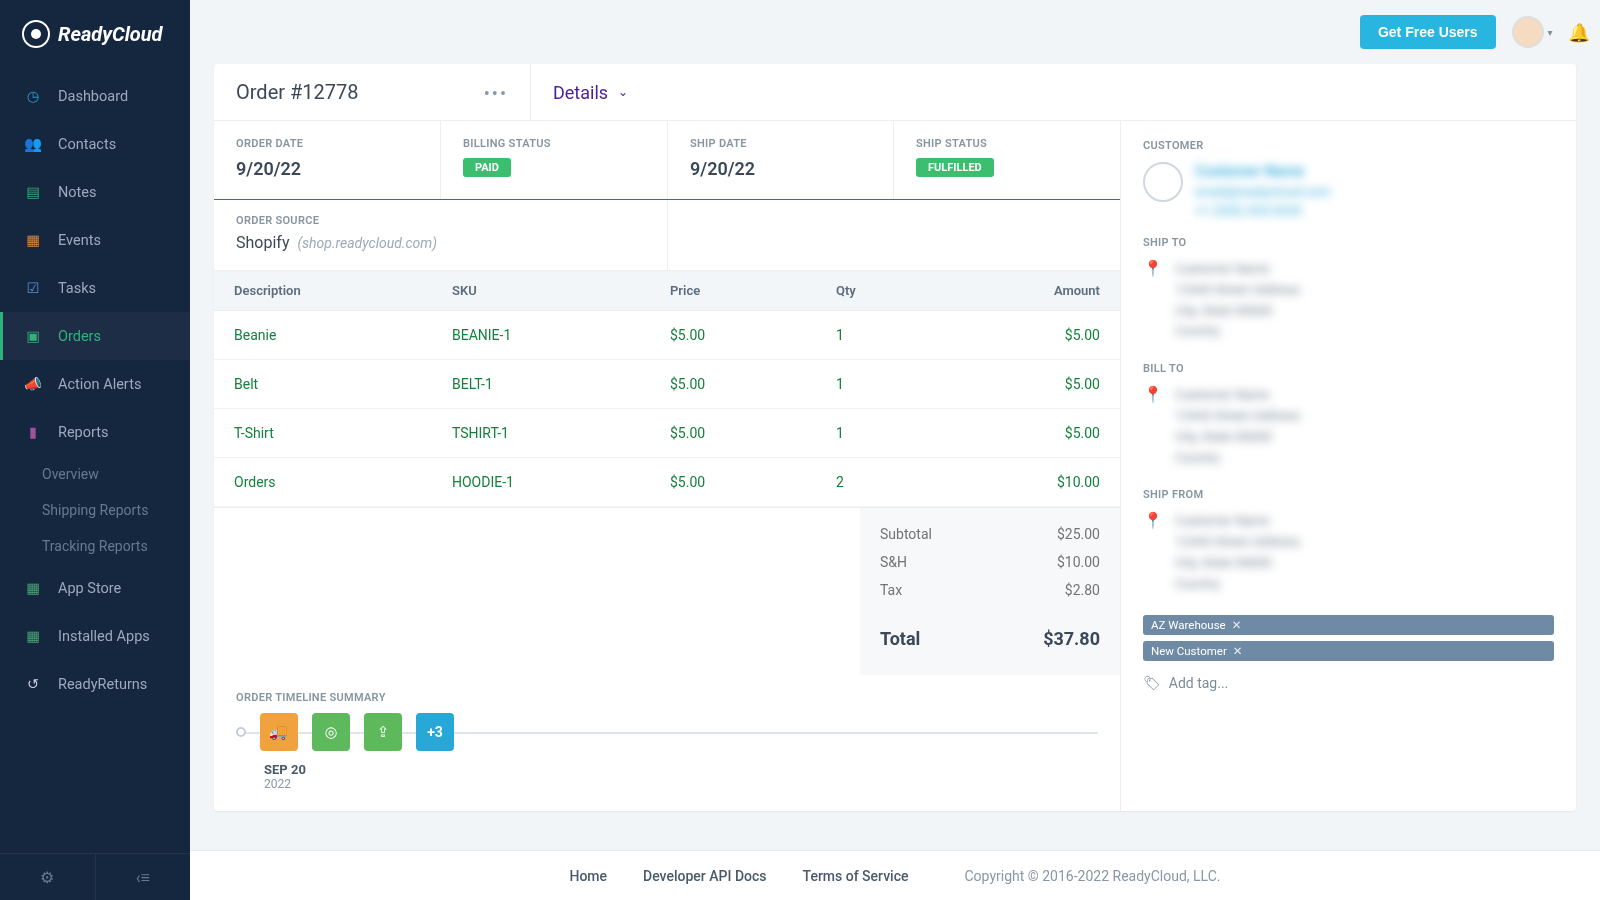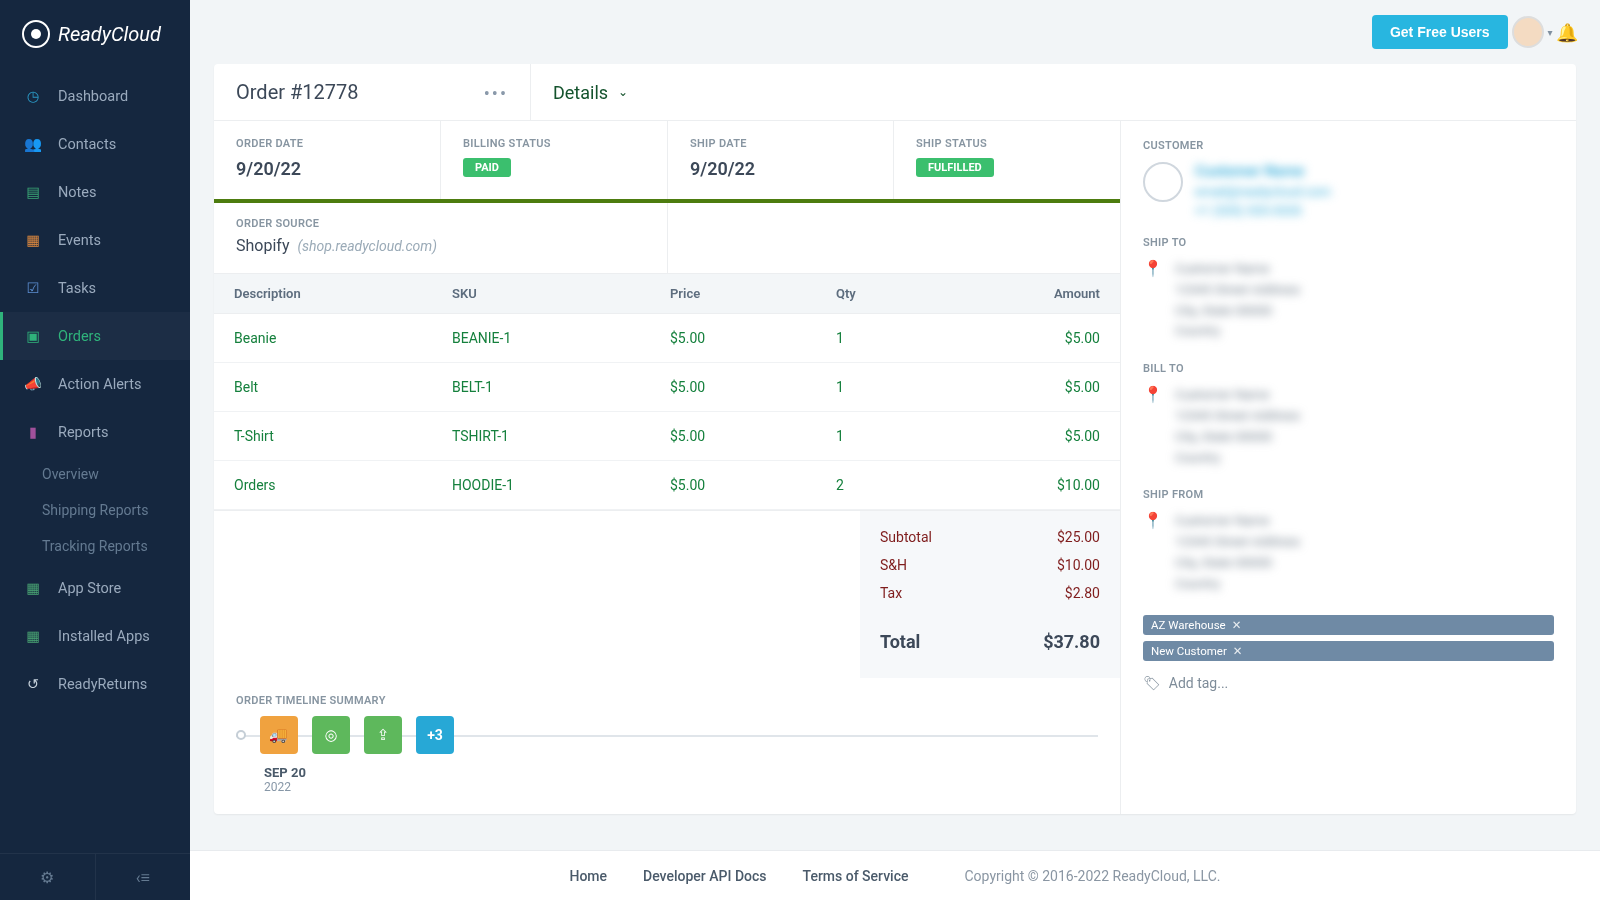--- a/index.html
+++ b/index.html
@@ -1,45 +1,45 @@
 <!DOCTYPE html>
 <html><head>
 <meta charset="utf-8">
 <style>
 * { margin: 0; padding: 0; box-sizing: border-box; }
 body { font-family: -apple-system, BlinkMacSystemFont, "Segoe UI", Roboto, sans-serif; background: #f2f5f7; color: #3c4858; width:1600px; height:900px; overflow:hidden; }
 .app { display:flex; height:900px; }
 .sidebar { width:190px; background:#15273f; color:#a3b1c2; display:flex; flex-direction:column; }
-.logo-row { display:flex; align-items:center; gap:8px; padding:20px 22px 24px 22px; color:#fff; font-weight:400; font-size:20px; font-style:italic;}
+.logo-row { display:flex; align-items:center; gap:8px; padding:20px 22px 24px 22px; color:#fff; font-weight:700; font-size:20px; font-style:italic;}
 .logo-mark { width:28px; height:28px; border:2px solid #fff; border-radius:50%; position:relative; flex-shrink:0;}
 .logo-mark::after{content:""; position:absolute; width:10px; height:10px; background:#fff; border-radius:50%; top:50%; left:50%; transform:translate(-50%,-50%);}
 .nav { flex:1; overflow:auto; }
 .nav-item { display:flex; align-items:center; gap:16px; padding:15px 24px; cursor:pointer; color:#9aaabd; font-size:14.5px;}
 .nav-item.active { border-left:3px solid #2fb37b; background:rgba(255,255,255,0.03); color:#2fb37b; padding-left:21px;}
 .nav-item.active .nav-icon{color:#2fb37b;}
 .nav-icon { width:18px; height:18px; flex-shrink:0; display:flex; align-items:center; justify-content:center; }
 .nav-sub { padding:10px 24px 10px 42px; color:#647a91; font-size:14px; cursor:pointer;}
 .sidebar-bottom{ display:flex; border-top:1px solid rgba(255,255,255,0.06);}
 .sb-btn{flex:1; display:flex; align-items:center; justify-content:center; height:46px; color:#647a91; cursor:pointer;}
 .sb-btn + .sb-btn { border-left:1px solid rgba(255,255,255,0.06);}
 .main { flex:1; display:flex; flex-direction:column; min-width:0;}
-.topbar{ height:64px; display:flex; align-items:center; justify-content:flex-end; gap:4px; padding:0 21px;}
+.topbar{ height:64px; display:flex; align-items:center; justify-content:flex-end; gap:16px; padding:0 9px;}
 .btn-primary{ background:#28b6e0; color:#fff; border:none; padding:9px 18px; border-radius:4px; font-size:14px; font-weight:600; cursor:pointer;}
 .avatar-wrap{display:flex; align-items:center; gap:4px; cursor:pointer;}
 .avatar{width:32px; height:32px; border:2px solid #ddd; border-radius:50%; background:#f4dbc2;}
 .caret{ font-size:10px; color:#8090a0;}
 .bell{ color:#8a99aa; cursor:pointer; font-size:18px;}
 .content{ padding:0 24px 0 24px; flex:1; overflow:auto;}
 .card{ background:#fff; border-radius:4px; box-shadow:0 1px 2px rgba(0,0,0,0.06);}
 .card-head{ display:flex; align-items:stretch; border-bottom:1px solid #eceef0;}
 .title-block{ display:flex; align-items:flex-end; gap:6px; padding:16px 22px; flex:0 0 317px; border-right:1px solid #eceef0;}
 .title-text{ font-size:20px; color:#3c4858; font-weight:400;}
 .more{ margin-left:auto; color:#8a99aa; cursor:pointer; font-size:18px; letter-spacing:2px;}
-.dropdown-block{ display:flex; align-items:center; gap:10px; padding:16px 22px; font-size:18px; color:#14532d; cursor:pointer;}
-.meta-row{ display:flex; border-bottom:4px solid #4d7c0f;}
+.dropdown-block{ display:flex; align-items:center; gap:10px; padding:16px 22px; font-size:18px; color:#4c1d95; cursor:pointer;}
+.meta-row{ display:flex; border-bottom:1px solid #4d7c0f;}
 .meta-cell{ padding:16px 22px 20px 22px; border-right:1px solid #eceef0;}
 .meta-cell:last-child{border-right:none;}
 .mc-order{flex:0 0 227px;}
 .mc-billing{flex:0 0 227px;}
 .mc-shipdate{flex:0 0 226px;}
 .mc-shipstat{flex:0 0 226px;}
 .meta-label{ font-size:11px; letter-spacing:0.3px; color:#8795a1; font-weight:600; text-transform:uppercase;}
 .meta-val{ font-size:18px; color:#3c4858; font-weight:600; margin-top:8px;}
 .badge{ display:inline-block; padding:3px 12px; border-radius:3px; font-size:11px; font-weight:700; color:#fff; margin-top:8px;}
 .badge.green{ background:#3bbf6e;}
@@ -53,21 +53,21 @@
 .right-panel{flex:1; border-left:1px solid #eceef0; min-width:0;}
 .table{width:100%; border-collapse:collapse;}
 .table th{ background:#f3f6f8; font-size:13px; color:#5d6d7e; font-weight:600; text-align:left; padding:12px 20px; border-bottom:1px solid #eceef0;}
 .table th.r, .table td.r{text-align:right;}
 .table td{ padding:16px 20px; border-bottom:1px solid #f0f2f4; font-size:14px; color:#15803d;}
 .col-desc{width:218px;}
 .col-sku{width:218px;}
 .col-price{width:166px;}
 .col-qty{width:134px;}
 .totals{ margin-left:auto; width:260px; padding:12px 20px 20px 20px; background:#f6f8fa;}
-.trow{display:flex; justify-content:space-between; padding:6px 0; font-size:14px; color:#7f1d1d;}
+.trow{display:flex; justify-content:space-between; padding:6px 0; font-size:14px; color:#737373;}
 .trow.total{ font-weight:700; font-size:18px; color:#3c4858; padding-top:24px;}
 .totals-wrap{display:flex; border-top:1px solid #eceef0;}
 .totals-spacer{flex:1;}
 .timeline{ padding:16px 22px 20px 22px;}
 .tl-bar{ position:relative; height:40px; display:flex; gap:14px; align-items:center; margin-top:8px;}
 .tl-line{ position:absolute; top:50%; left:0; right:0; height:2px; background:#e0e5ea;}
 .tl-dot{ width:10px; height:10px; border:2px solid #c5ced6; border-radius:50%; background:#fff; z-index:1;}
 .tl-btn{ width:38px; height:38px; border-radius:4px; display:flex; align-items:center; justify-content:center; color:#fff; z-index:1; cursor:pointer; font-size:15px;}
 .tl-orange{background:#f0a23f;}
 .tl-green{background:#5eb85c;}

